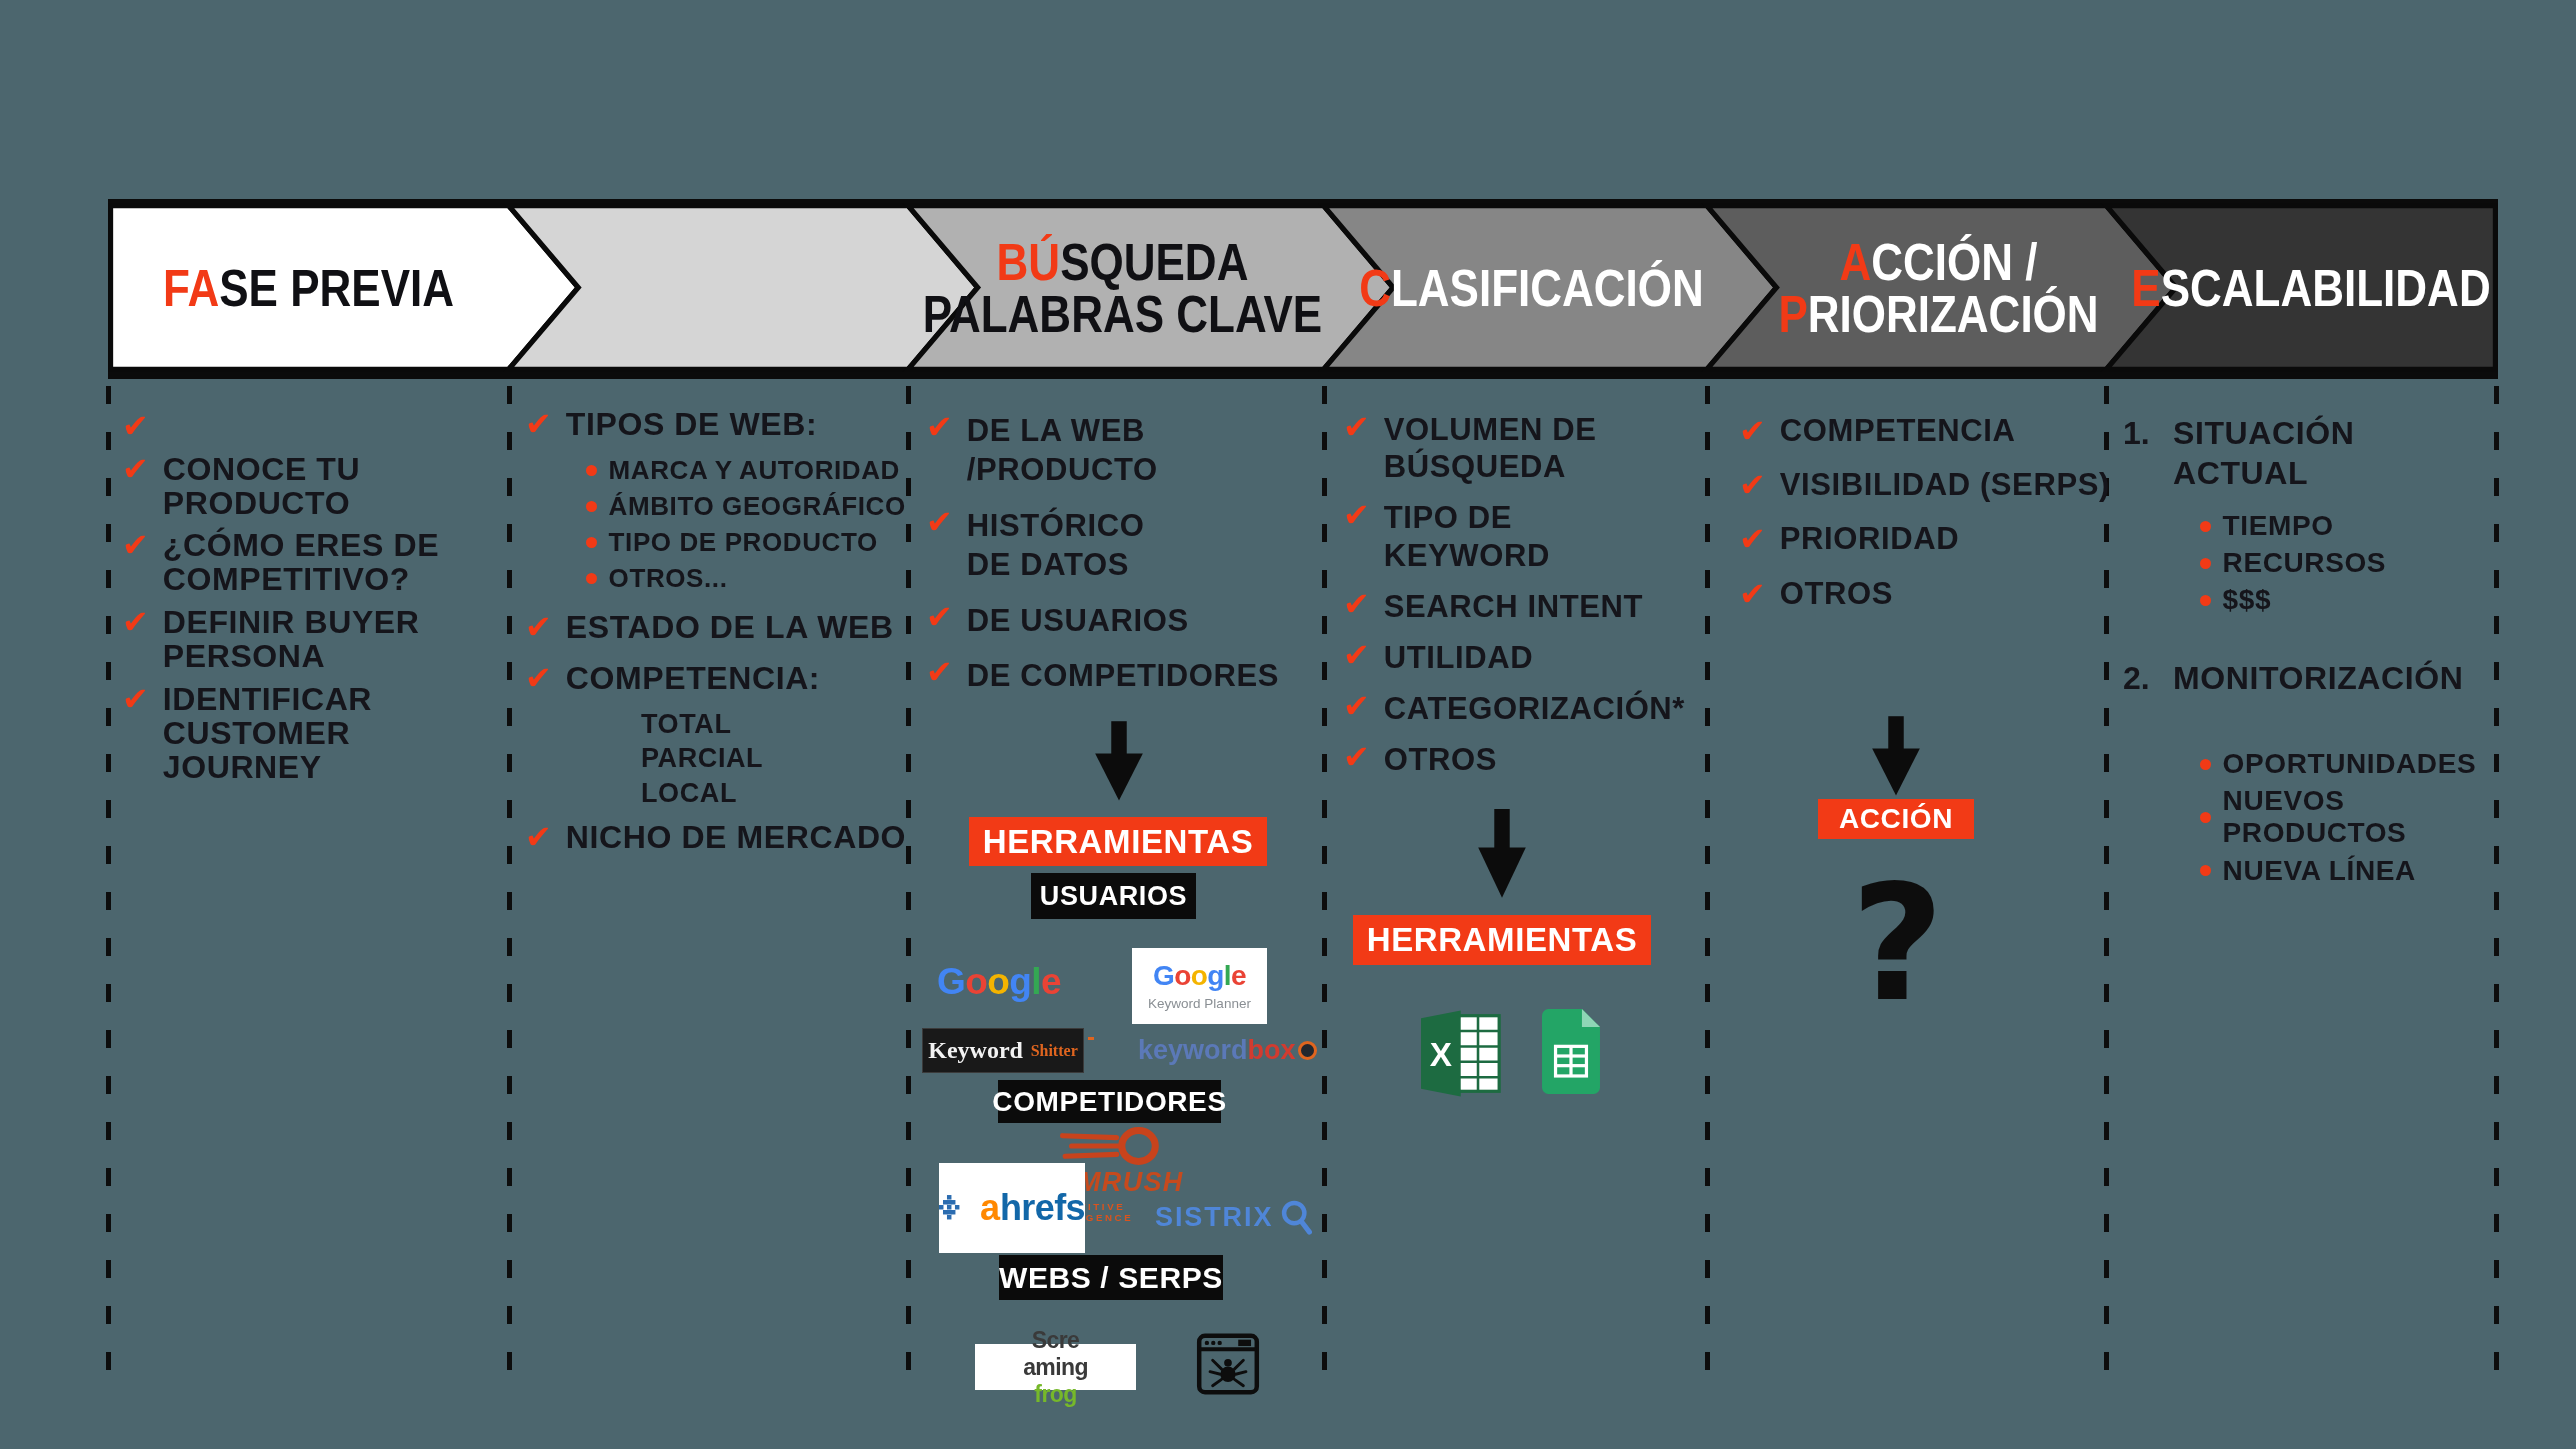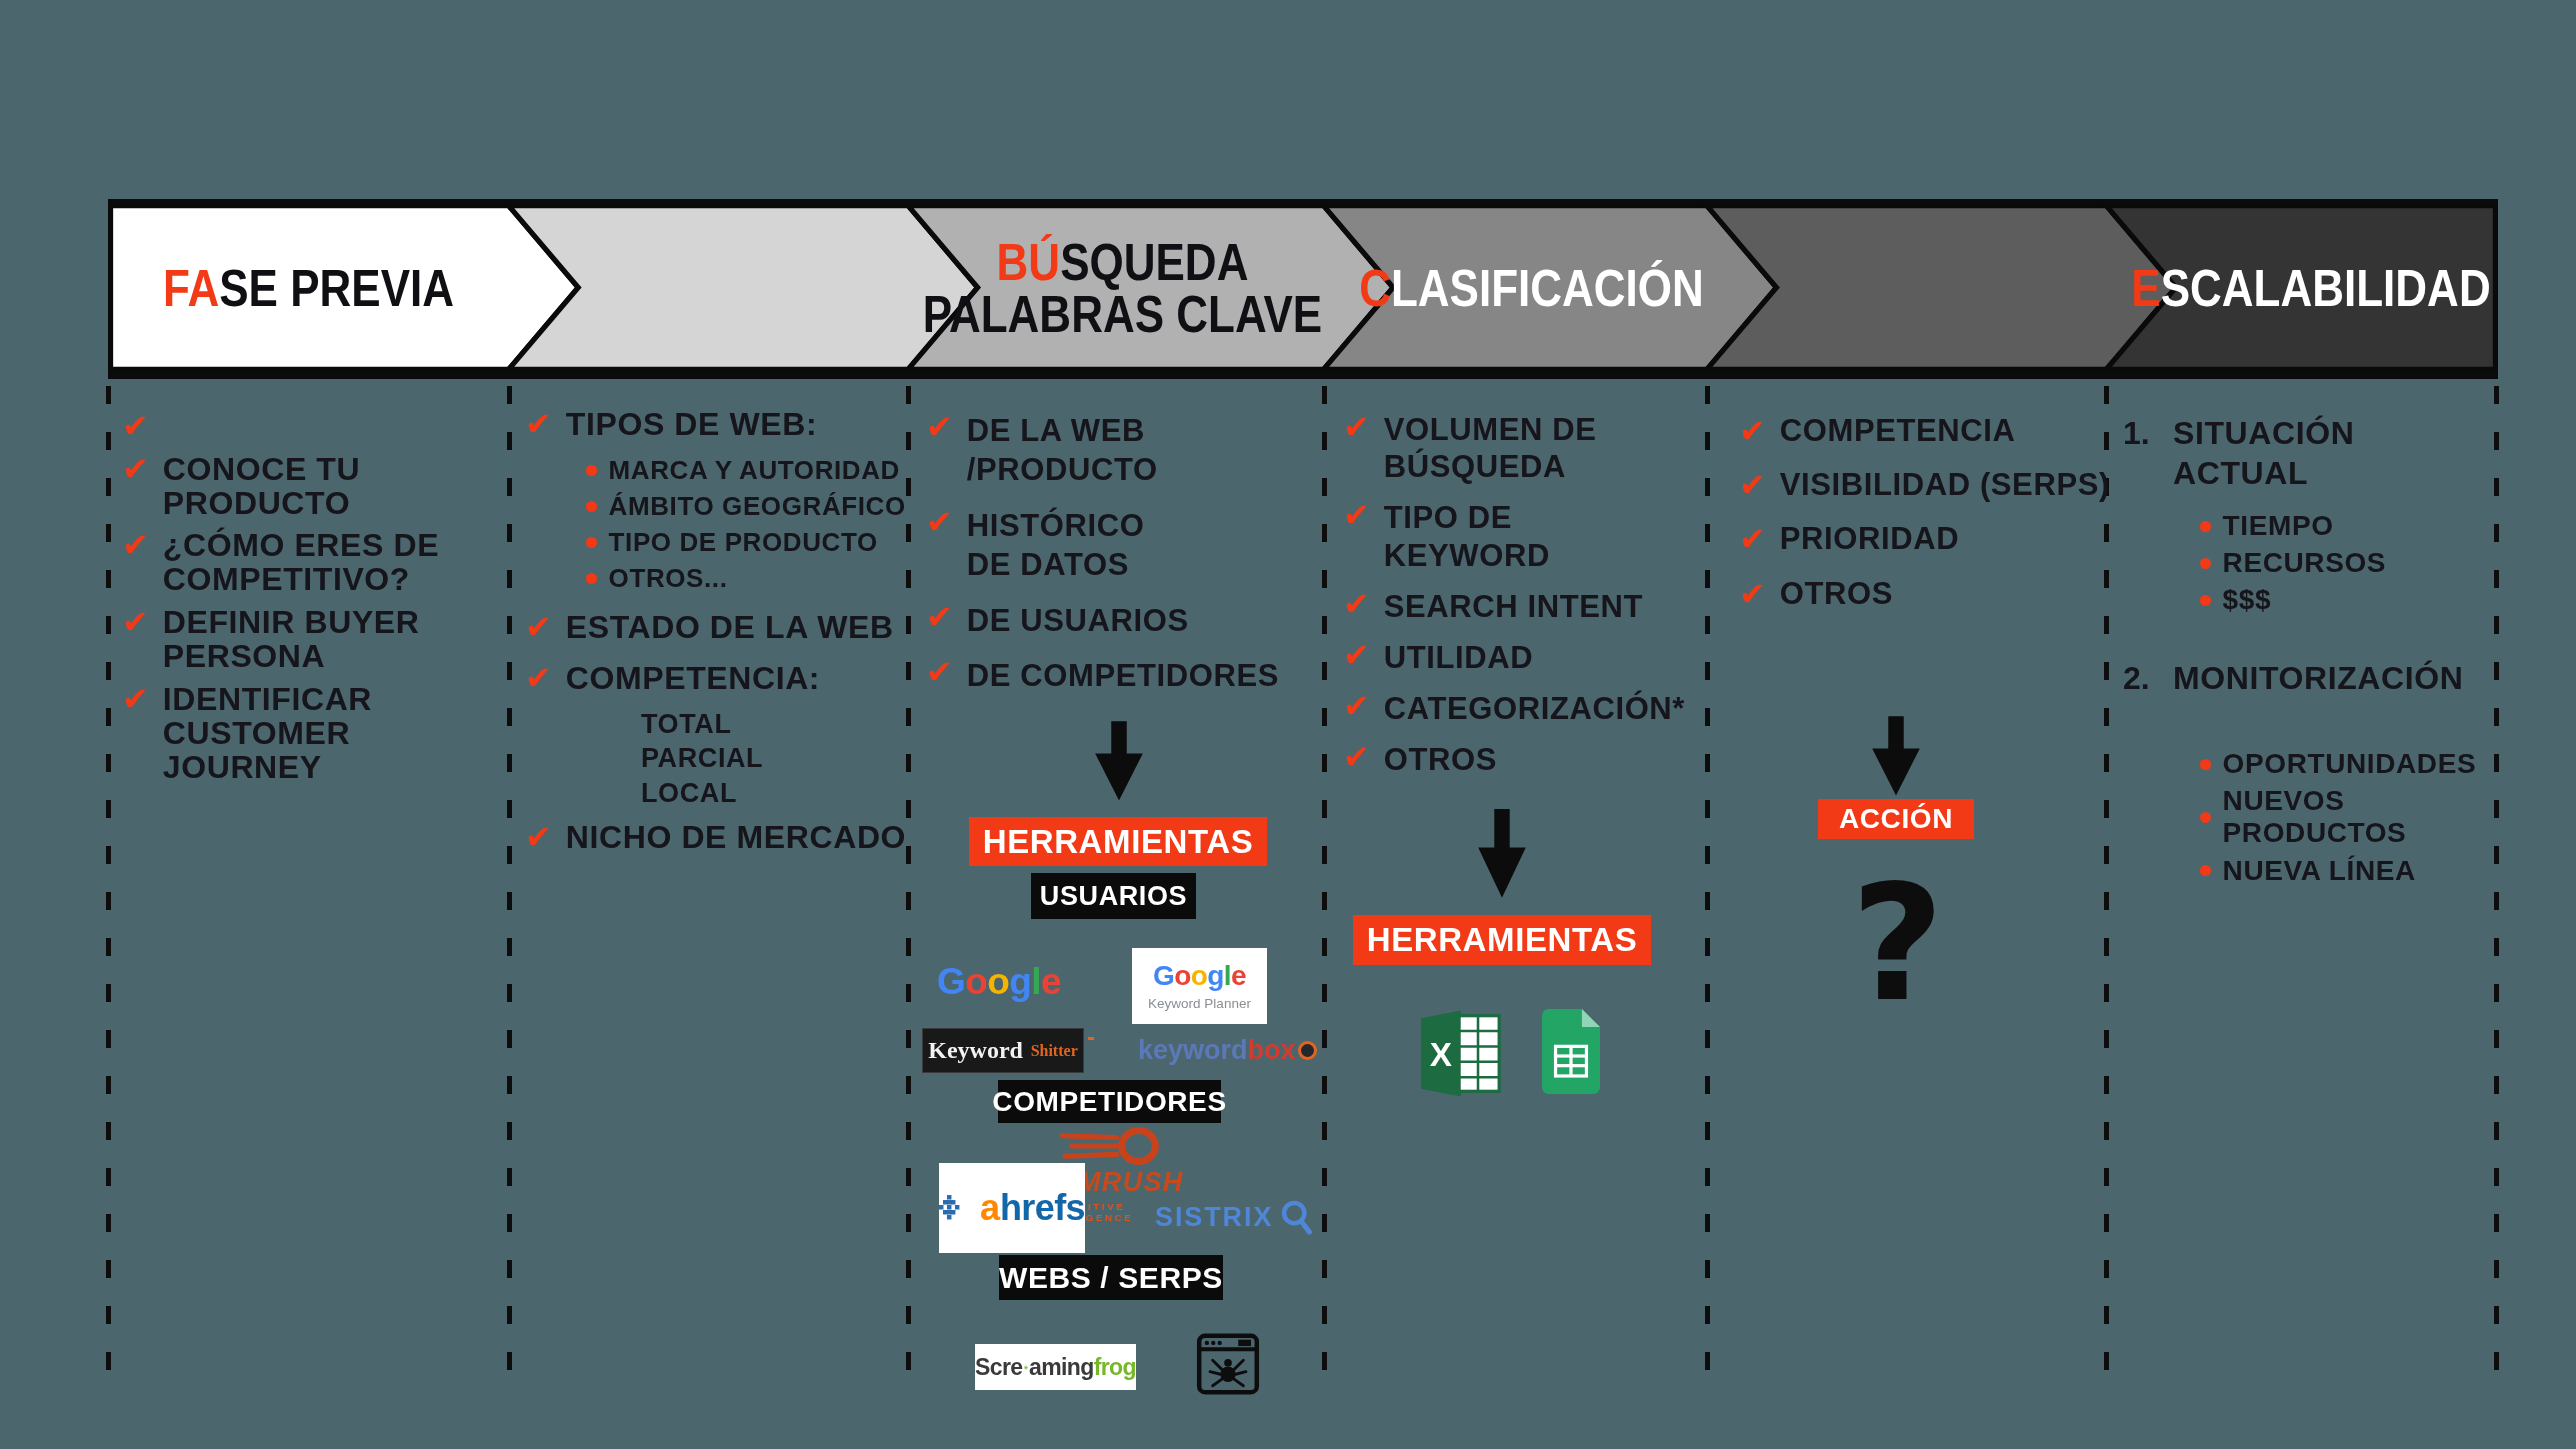--- a/index.html
+++ b/index.html
@@ -72,21 +72,21 @@
   .kb-icon{display:inline-block;width:19.3px;height:19.3px;border-radius:50%;background:#23272e;
         border:3.2px solid #e0651f;margin-left:2.6px;}
   .semrush{position:absolute;display:flex;flex-direction:column;align-items:center;}
   .semrush .name{font-weight:800;font-style:italic;font-size:27px;color:#c64a1d;letter-spacing:1.3px;margin-top:1.3px;}
   .semrush .sub{font-weight:700;font-size:9.7px;color:#d9541e;letter-spacing:2.6px;margin-top:2.6px;}
   .ahrefs{position:absolute;background:#ffffff;display:flex;align-items:center;justify-content:center;gap:20px;}
   .ahrefs .p1{font-weight:800;font-size:36px;color:#ff8800;}
   .ahrefs .p2{font-weight:800;font-size:36px;color:#1267a8;letter-spacing:-0.6px;}
   .sistrix{position:absolute;display:flex;align-items:center;gap:5.2px;}
   .sistrix .name{font-weight:800;font-size:27px;color:#4f86d8;letter-spacing:1.9px;}
-  .sfrog{position:absolute;background:#ffffff;display:flex;align-items:center;justify-content:center;}
+  .sfrog{position:absolute;background:#ffffff;display:flex;align-items:center;justify-content:center;flex-direction:column;}
   .sfrog .d{font-weight:700;font-size:23px;color:#3a3a3a;letter-spacing:-0.6px;}
   .sfrog .g{font-weight:700;font-size:23px;color:#76b82a;letter-spacing:-0.6px;}
   .icon-abs{position:absolute;}
 </style>
 </head>
 <body>
 
 <div class="page">
 
   <div class="hline" style="left:108px;top:199px;width:2390px;height:6.4px;"></div>
@@ -103,20 +103,24 @@
 
   <div class="phase-label dark-t" style="left:108px;top:203px;width:401px;height:169px;">
     <div class="ln"><span class="accent">FA</span><span>SE PREVIA</span></div>
   </div>
   <div class="phase-label dark-t" style="left:915px;top:203px;width:415px;height:169px;">
     <div class="ln"><span class="accent">BÚ</span><span>SQUEDA</span></div>
     <div class="ln"><span class="accent"></span><span>PALABRAS CLAVE</span></div>
   </div>
   <div class="phase-label light-t" style="left:1343px;top:203px;width:377px;height:169px;">
     <div class="ln"><span class="accent">C</span><span>LASIFICACIÓN</span></div>
+  </div>
+  <div class="phase-label light-t" style="left:1739px;top:203px;width:399px;height:169px;">
+    <div class="ln"><span class="accent">A</span><span>CCIÓN /</span></div>
+    <div class="ln"><span class="accent">P</span><span>RIORIZACIÓN</span></div>
   </div>
   <div class="phase-label light-t" style="left:2126px;top:203px;width:370px;height:169px;">
     <div class="ln"><span class="accent">E</span><span>SCALABILIDAD</span></div>
   </div>
 
   <div class="vdash" style="left:106px;"></div>
   <div class="vdash" style="left:507px;"></div>
   <div class="vdash" style="left:906px;"></div>
   <div class="vdash" style="left:1322px;"></div>
   <div class="vdash" style="left:1705px;"></div>

